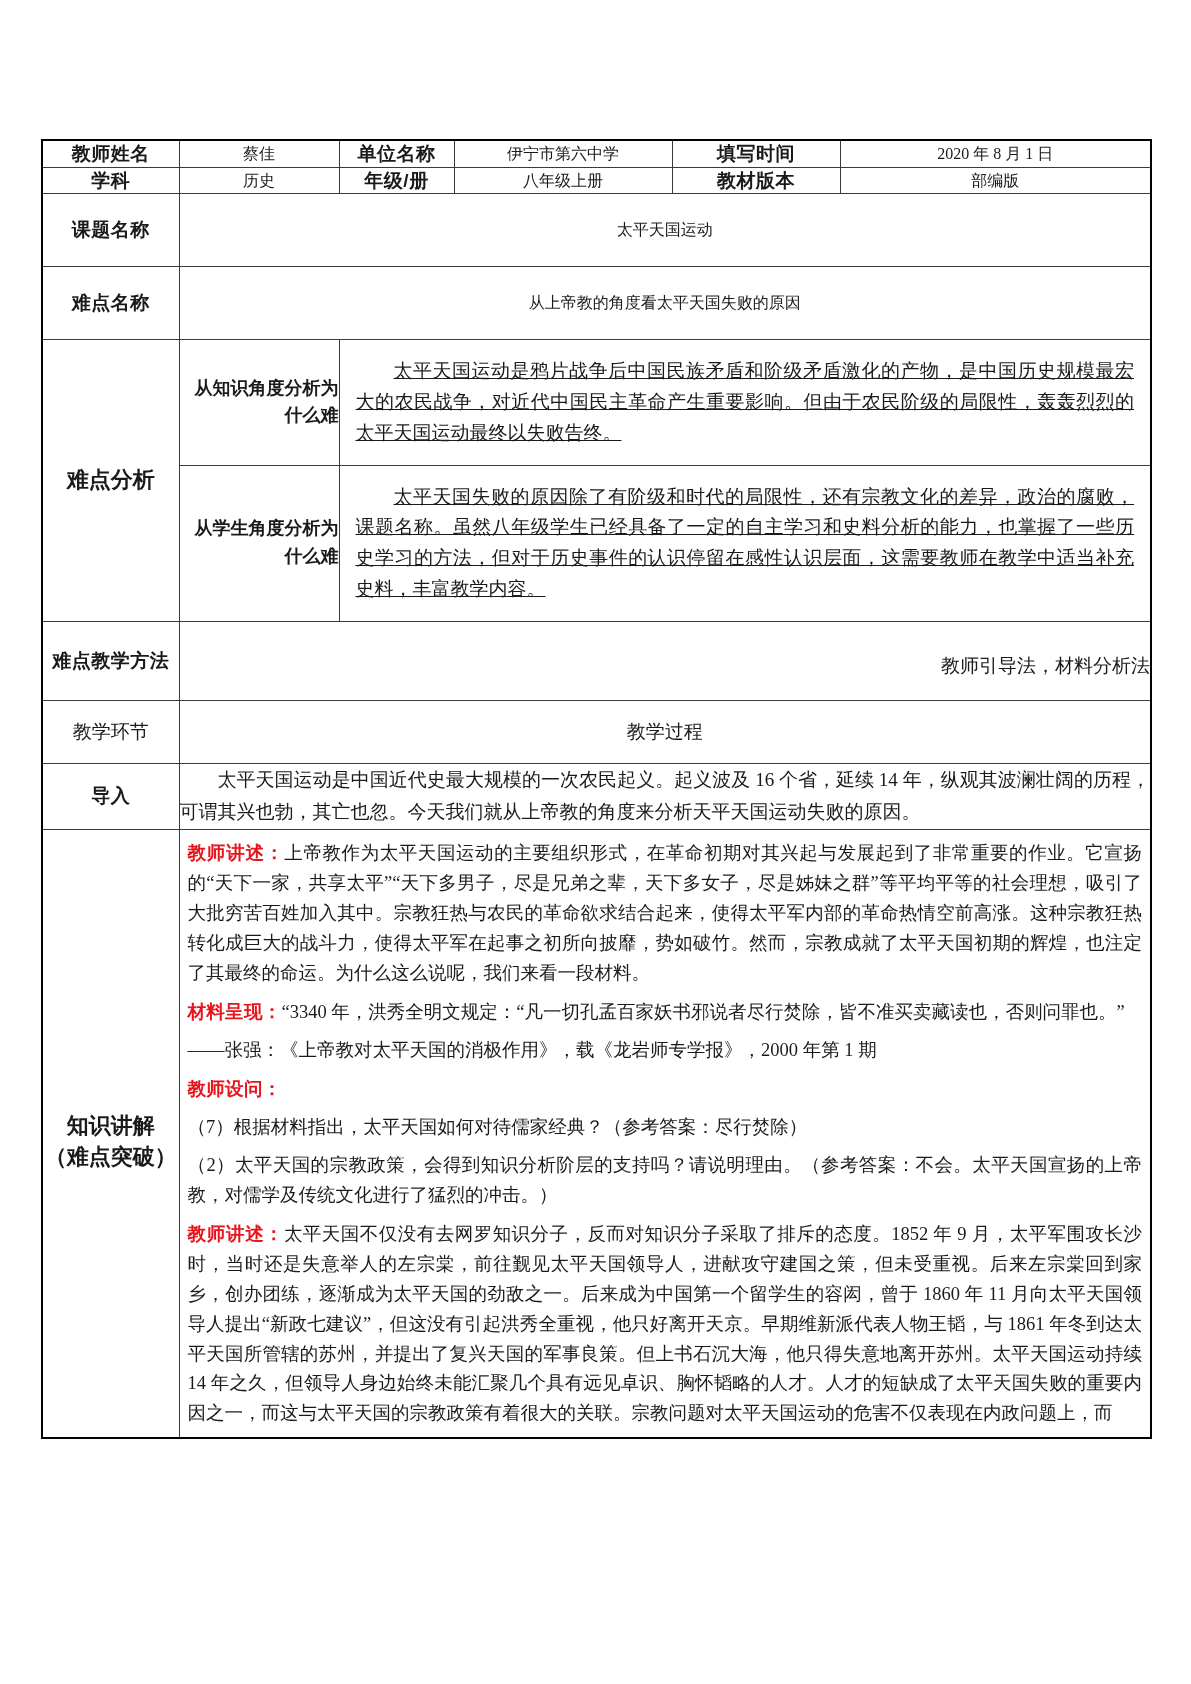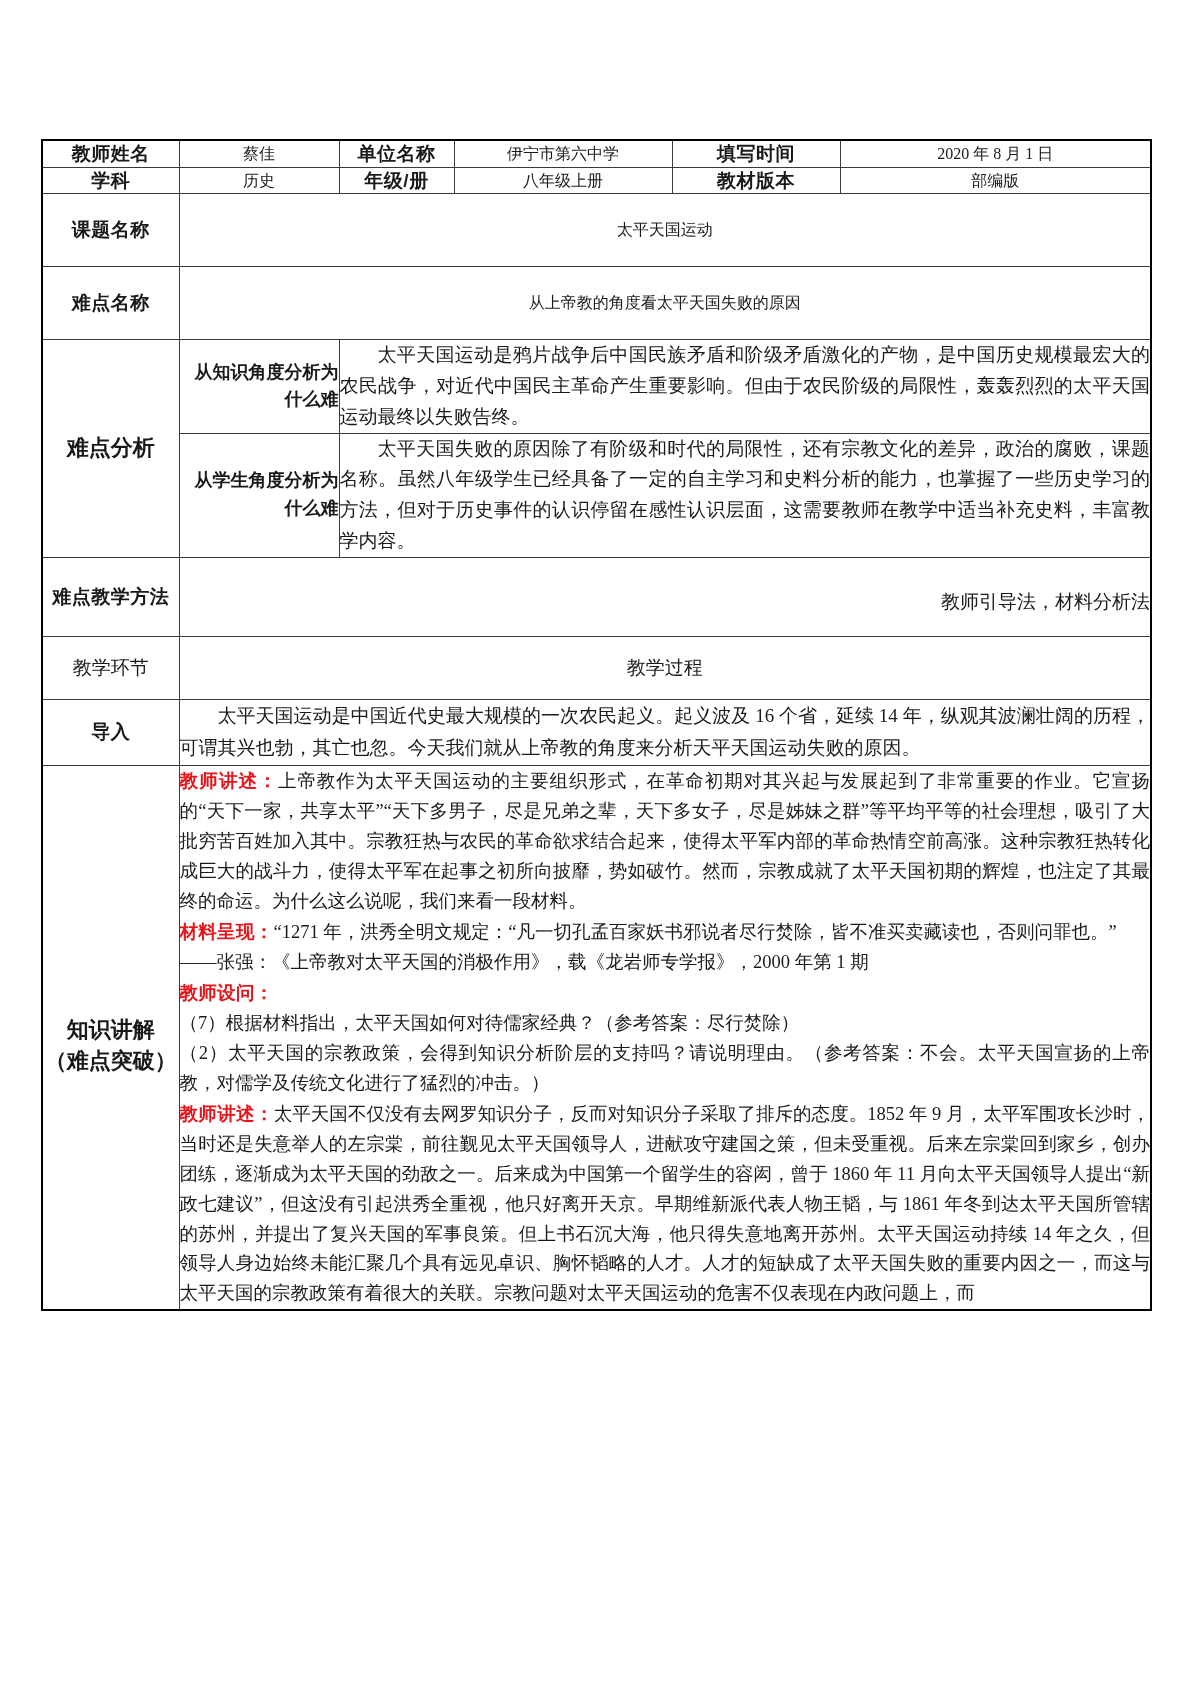--- a/index.html
+++ b/index.html
@@ -67,22 +67,23 @@
   }
 
   .body-cell {
     text-align: justify;
     text-justify: inter-ideograph;
     font-size: 19px;
     line-height: 1.62;
     padding: 9px 10px 11px 10px;
   }
   .body-cell p {
-    margin: 0;
+    margin: 16px;
     text-indent: 2em;
+    text-decoration: underline;
   }
 
   .process-head {
     text-align: center;
     font-weight: normal;
     font-size: 19px;
     padding: 14px 4px;
     font-family: "Liberation Sans", "DejaVu Sans", sans-serif;
   }
 
@@ -97,21 +98,21 @@
   .intro-cell p { margin: 0; text-indent: 2em; }
 
   .know-cell {
     text-align: justify;
     text-justify: inter-ideograph;
     font-size: 18.5px;
     line-height: 1.62;
     padding: 7px 10px 10px 10px;
   }
   .know-cell p {
-    margin: 0;
+    margin: 8px;
     text-indent: 0;
   }
   .tag {
     color: #e8141c;
     font-weight: bold;
     font-family: "Liberation Sans", "DejaVu Sans", sans-serif;
     letter-spacing: 0.3px;
   }
   .cell-tall { height: 72px; }
   .vmid { vertical-align: middle; }
@@ -201,21 +202,21 @@
       </tr>
 
       <tr>
         <td class="row-label-stack vtop" style="padding-top:16px">
           <div>知识讲解</div>
           <div>（难点突破）</div>
         </td>
         <td class="know-cell vtop" colspan="5">
           <div id="know-blocks">
               <p><span class="tag">教师讲述：</span><span>上帝教作为太平天国运动的主要组织形式，在革命初期对其兴起与发展起到了非常重要的作业。它宣扬的“天下一家，共享太平”“天下多男子，尽是兄弟之辈，天下多女子，尽是姊妹之群”等平均平等的社会理想，吸引了大批穷苦百姓加入其中。宗教狂热与农民的革命欲求结合起来，使得太平军内部的革命热情空前高涨。这种宗教狂热转化成巨大的战斗力，使得太平军在起事之初所向披靡，势如破竹。然而，宗教成就了太平天国初期的辉煌，也注定了其最终的命运。为什么这么说呢，我们来看一段材料。</span></p>
-              <p><span class="tag">材料呈现：</span><span>“1271 年，洪秀全明文规定：“凡一切孔孟百家妖书邪说者尽行焚除，皆不准买卖藏读也，否则问罪也。”</span></p>
+              <p><span class="tag">材料呈现：</span><span>“3340 年，洪秀全明文规定：“凡一切孔孟百家妖书邪说者尽行焚除，皆不准买卖藏读也，否则问罪也。”</span></p>
               <p><span>——张强：《上帝教对太平天国的消极作用》，载《龙岩师专学报》，2000 年第 1 期</span></p>
               <p><span class="tag">教师设问：</span></p>
               <p><span>（7）根据材料指出，太平天国如何对待儒家经典？（参考答案：尽行焚除）</span></p>
               <p><span>（2）太平天国的宗教政策，会得到知识分析阶层的支持吗？请说明理由。（参考答案：不会。太平天国宣扬的上帝教，对儒学及传统文化进行了猛烈的冲击。）</span></p>
               <p><span class="tag">教师讲述：</span><span>太平天国不仅没有去网罗知识分子，反而对知识分子采取了排斥的态度。1852 年 9 月，太平军围攻长沙时，当时还是失意举人的左宗棠，前往觐见太平天国领导人，进献攻守建国之策，但未受重视。后来左宗棠回到家乡，创办团练，逐渐成为太平天国的劲敌之一。后来成为中国第一个留学生的容闳，曾于 1860 年 11 月向太平天国领导人提出“新政七建议”，但这没有引起洪秀全重视，他只好离开天京。早期维新派代表人物王韬，与 1861 年冬到达太平天国所管辖的苏州，并提出了复兴天国的军事良策。但上书石沉大海，他只得失意地离开苏州。太平天国运动持续 14 年之久，但领导人身边始终未能汇聚几个具有远见卓识、胸怀韬略的人才。人才的短缺成了太平天国失败的重要内因之一，而这与太平天国的宗教政策有着很大的关联。宗教问题对太平天国运动的危害不仅表现在内政问题上，而</span></p>
             </div>
         </td>
       </tr>
     </tbody>
   </table>

